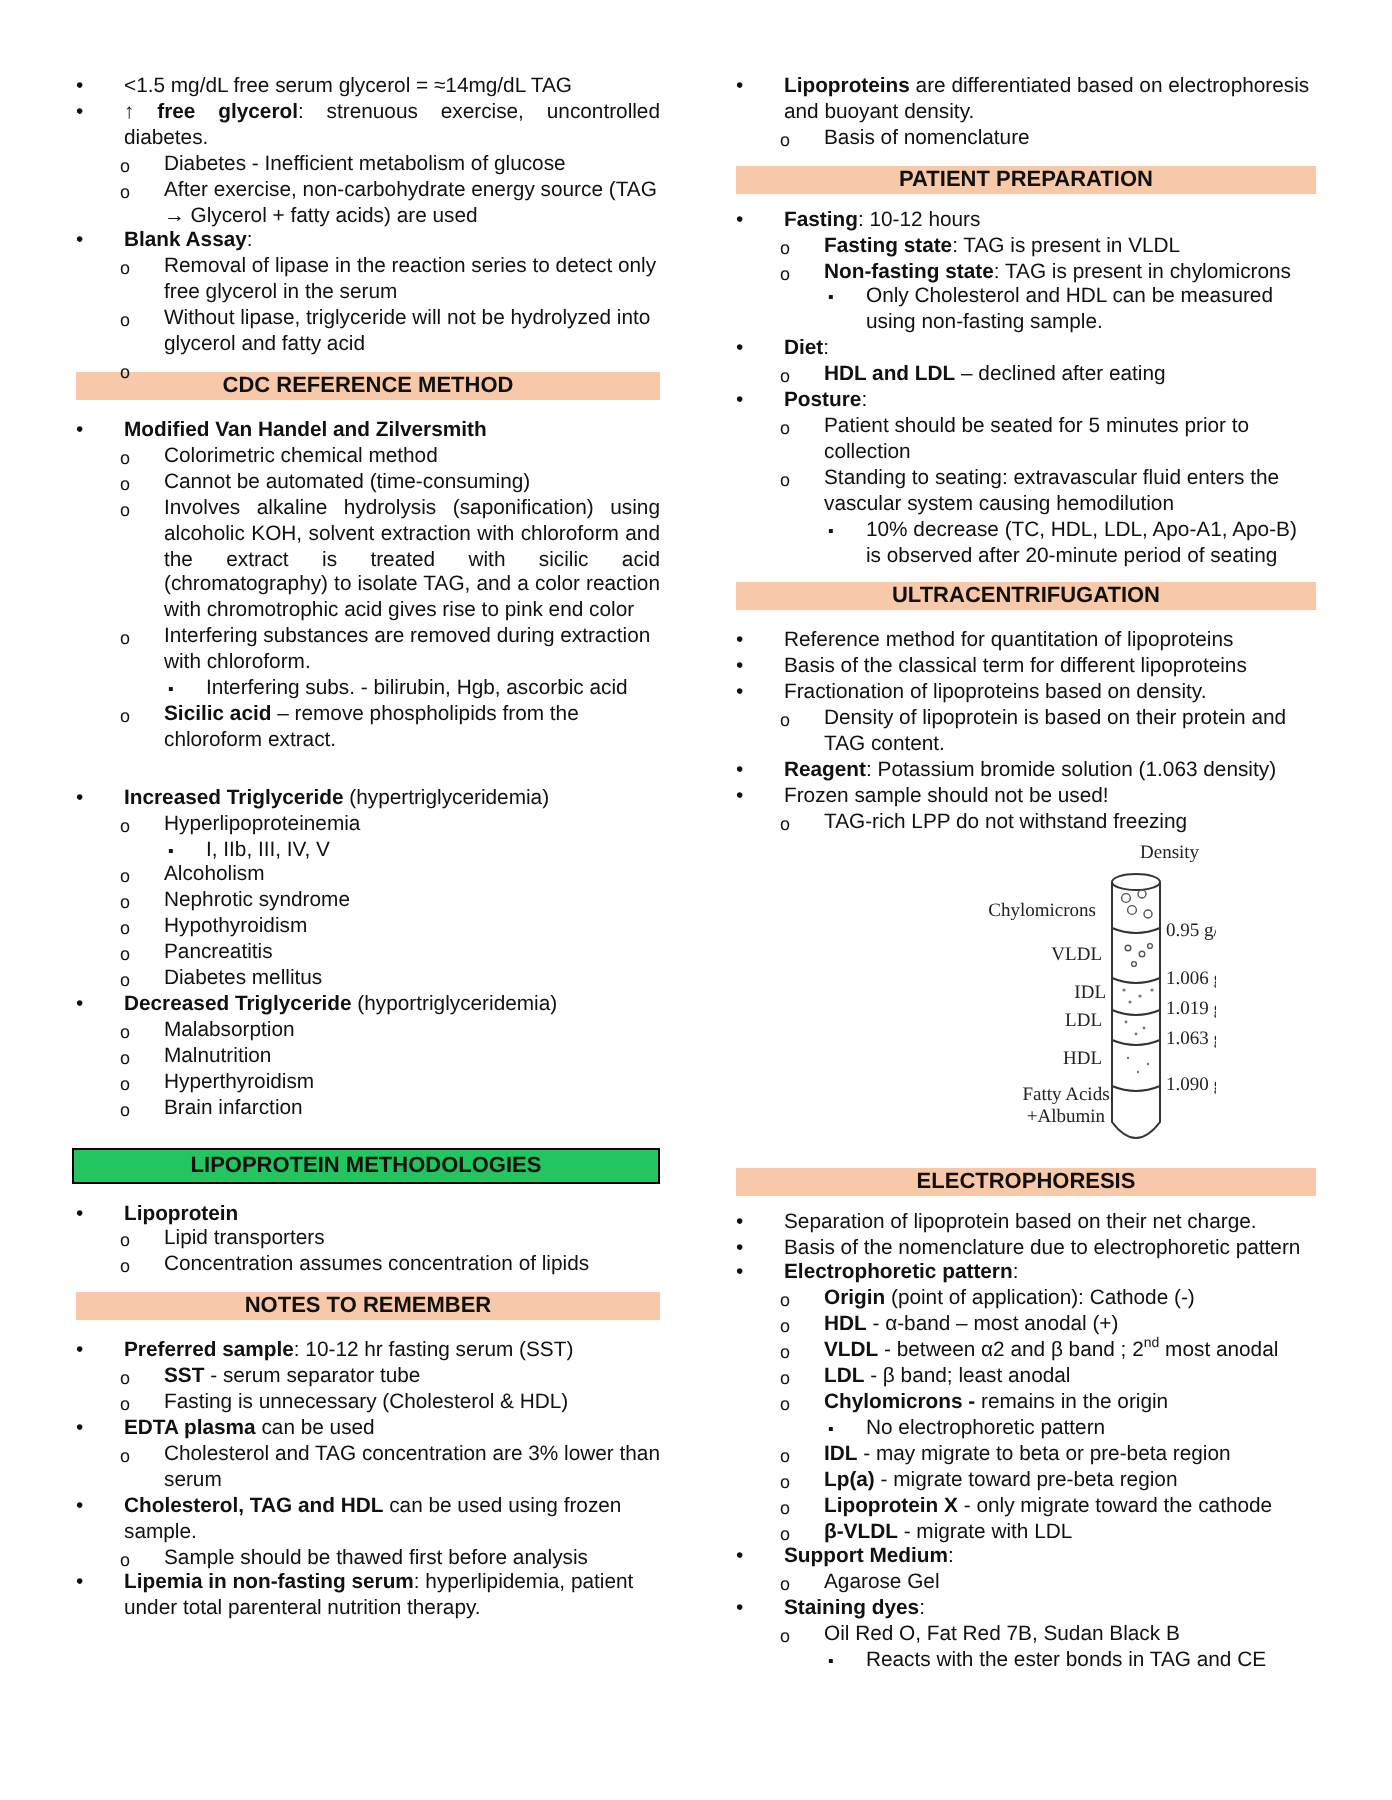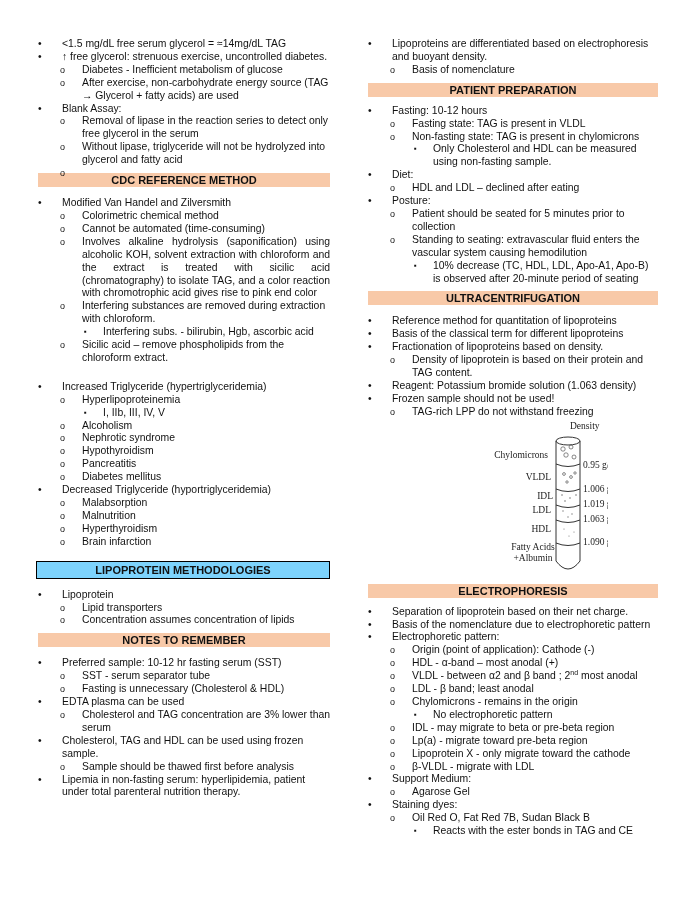--- a/index.html
+++ b/index.html
@@ -2,28 +2,28 @@
 <html><head>
 <meta charset="utf-8">
 <style>
   html, body { margin: 0; padding: 0; background: #ffffff; }
   body { width: 696px; height: 900px; position: relative; overflow: hidden;
          font-family: "Liberation Sans", sans-serif; font-size: 10.4px; color: #111; line-height: 12.9px; }
   .col { position: absolute; top: 38px; }
   .col-left { left: 36px; width: 294px; }
   .col-right { left: 366px; width: 292px; }
   .hdr { background: #f8c9a8; text-align: center; font-weight: bold; height: 14px; line-height: 14px; margin: 0 0 0 2px; font-size: 11px; }
-  .hdr.boxed { background: #7dd3fc; border: 1px solid #000; height: 16px; line-height: 16px; margin-left: 0; }
+  .hdr.boxed { background: #22c55e; border: 1px solid #000; height: 16px; line-height: 16px; margin-left: 0; }
   .row { position: relative; padding-left: 26px; text-align: justify; }
   .row .m { position: absolute; left: 2px; top: 0; }
   .l2 { padding-left: 46px; }
   .l2 .m { left: 24px; font-size: 9px; }
   .l3 { padding-left: 67px; }
   .l3 .m { left: 48px; font-size: 8px; }
-  b { font-weight: normal; }
+  b { font-weight: bold; }
   sup { font-size: 7px; line-height: 0; }
   .gap6 { height: 6px; } .gap8 { height: 8px; } .gap10 { height: 10px; } .gap12 { height: 12px; }
   .figure { position: relative; height: 165px; }
   .figure svg { position: absolute; left: 72px; top: 0; }
   .figure text { font-family: "Liberation Serif", serif; font-size: 9.5px; fill: #222; }
 </style>
 </head>
 <body>
 
 <div class="col col-left">

